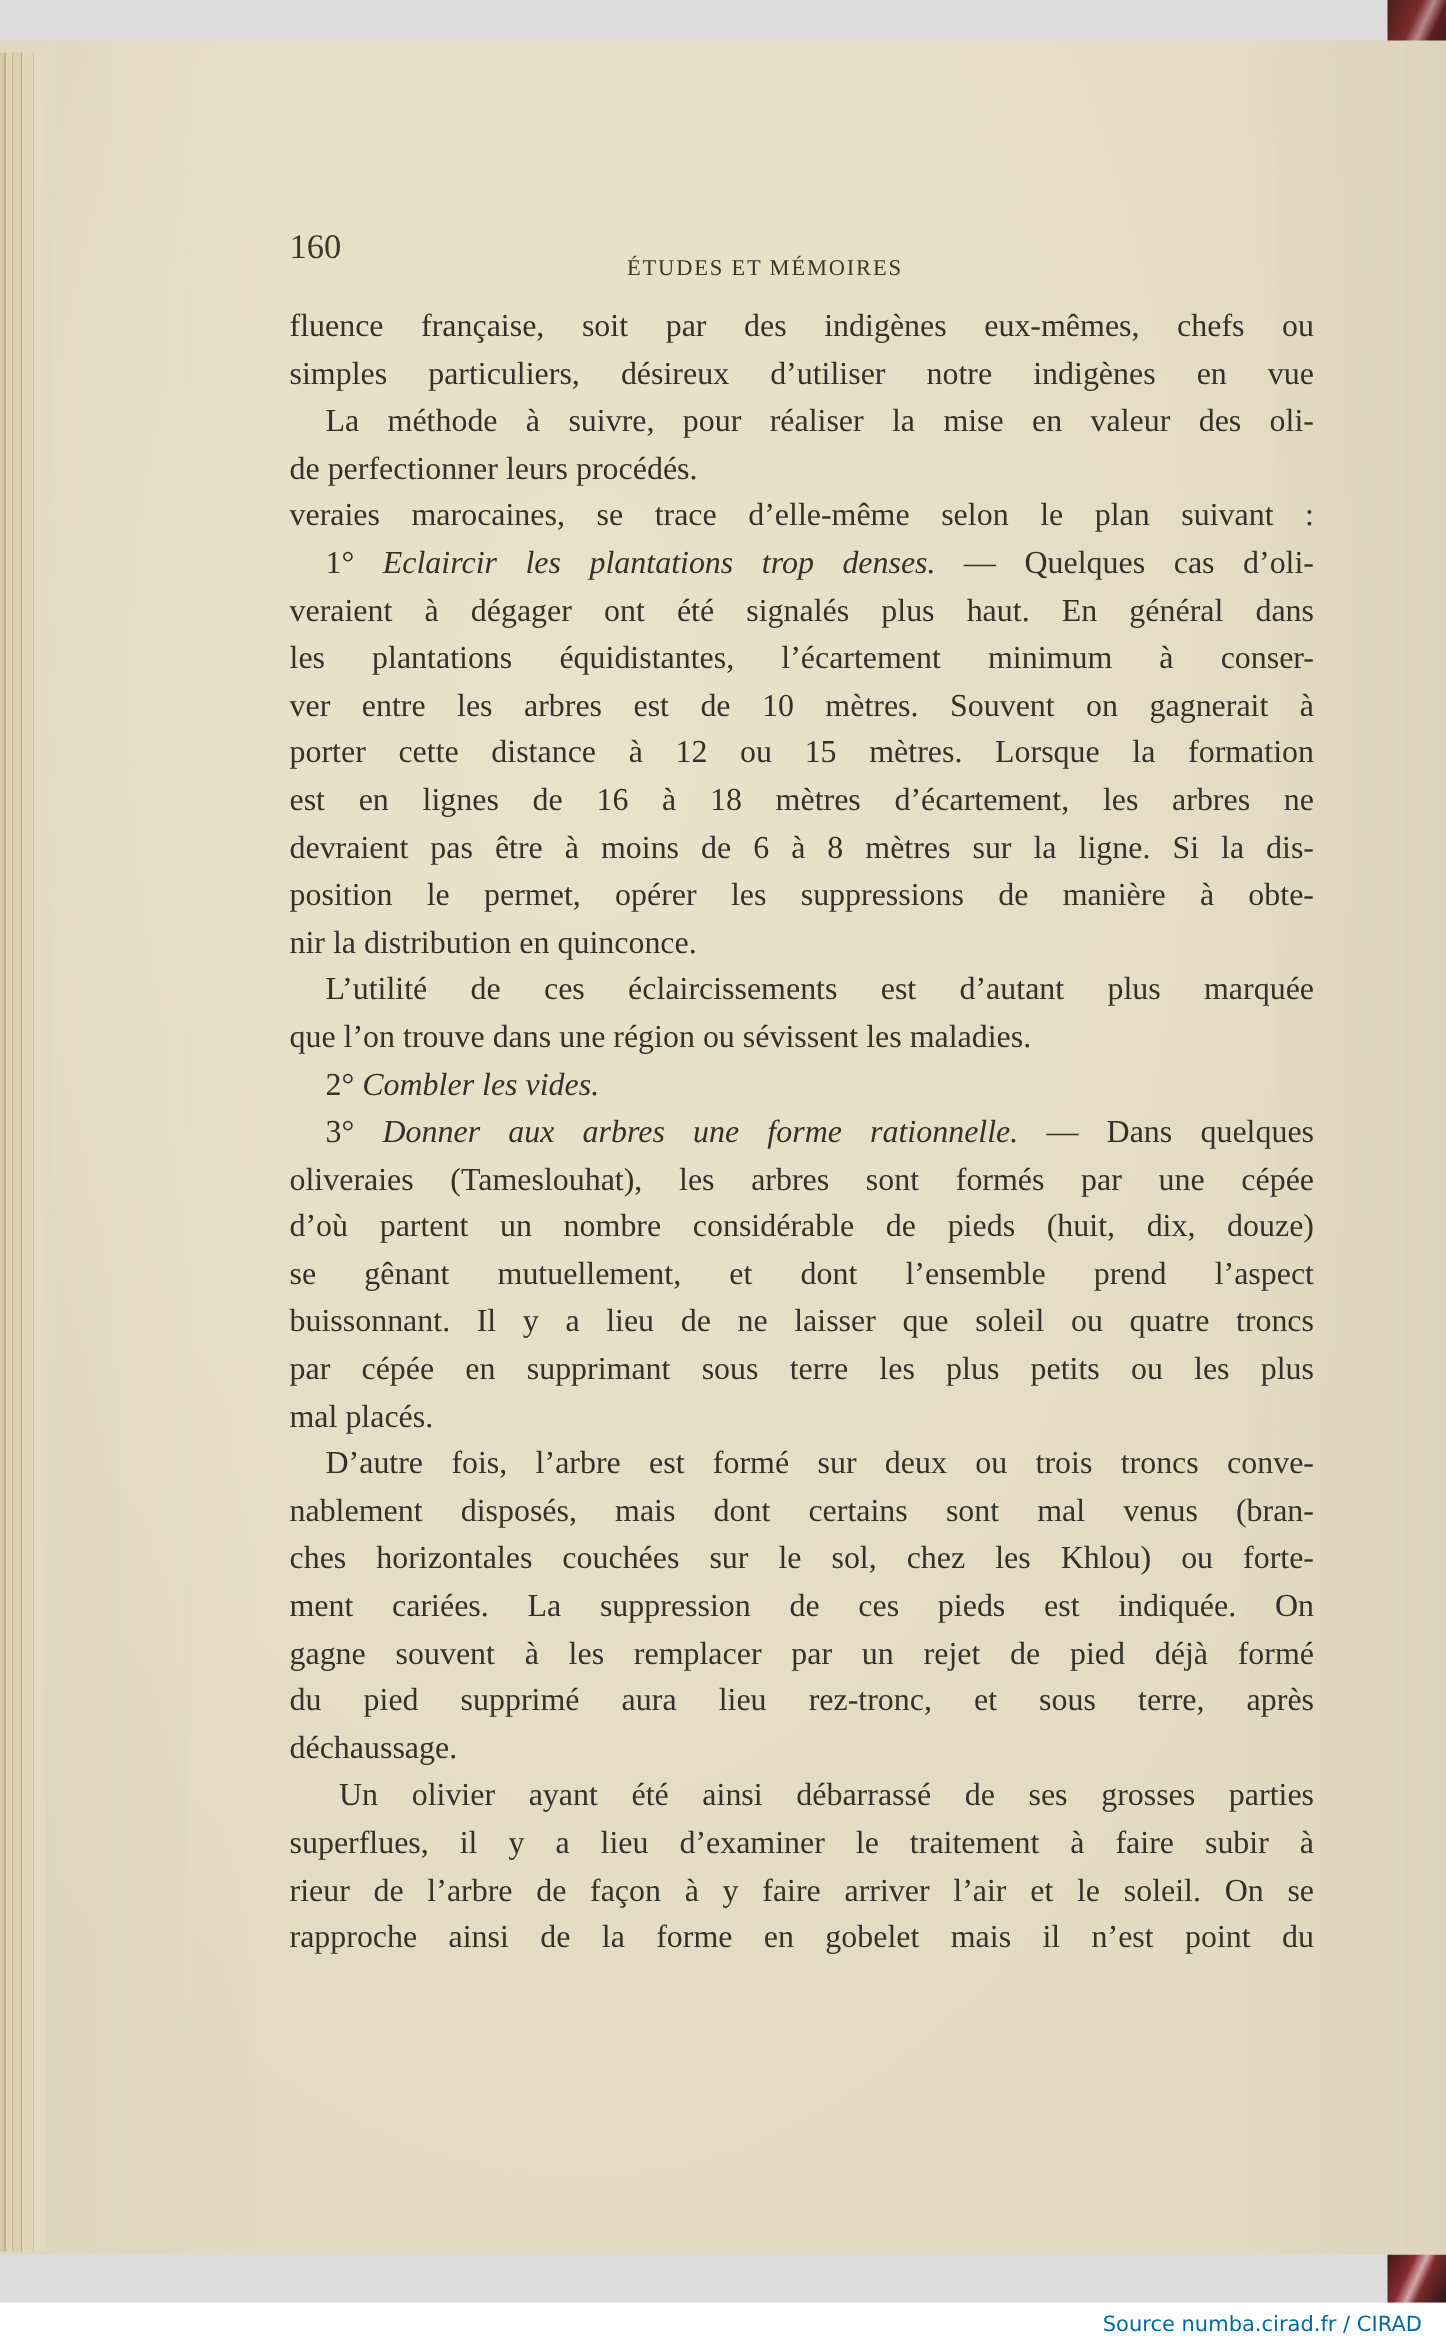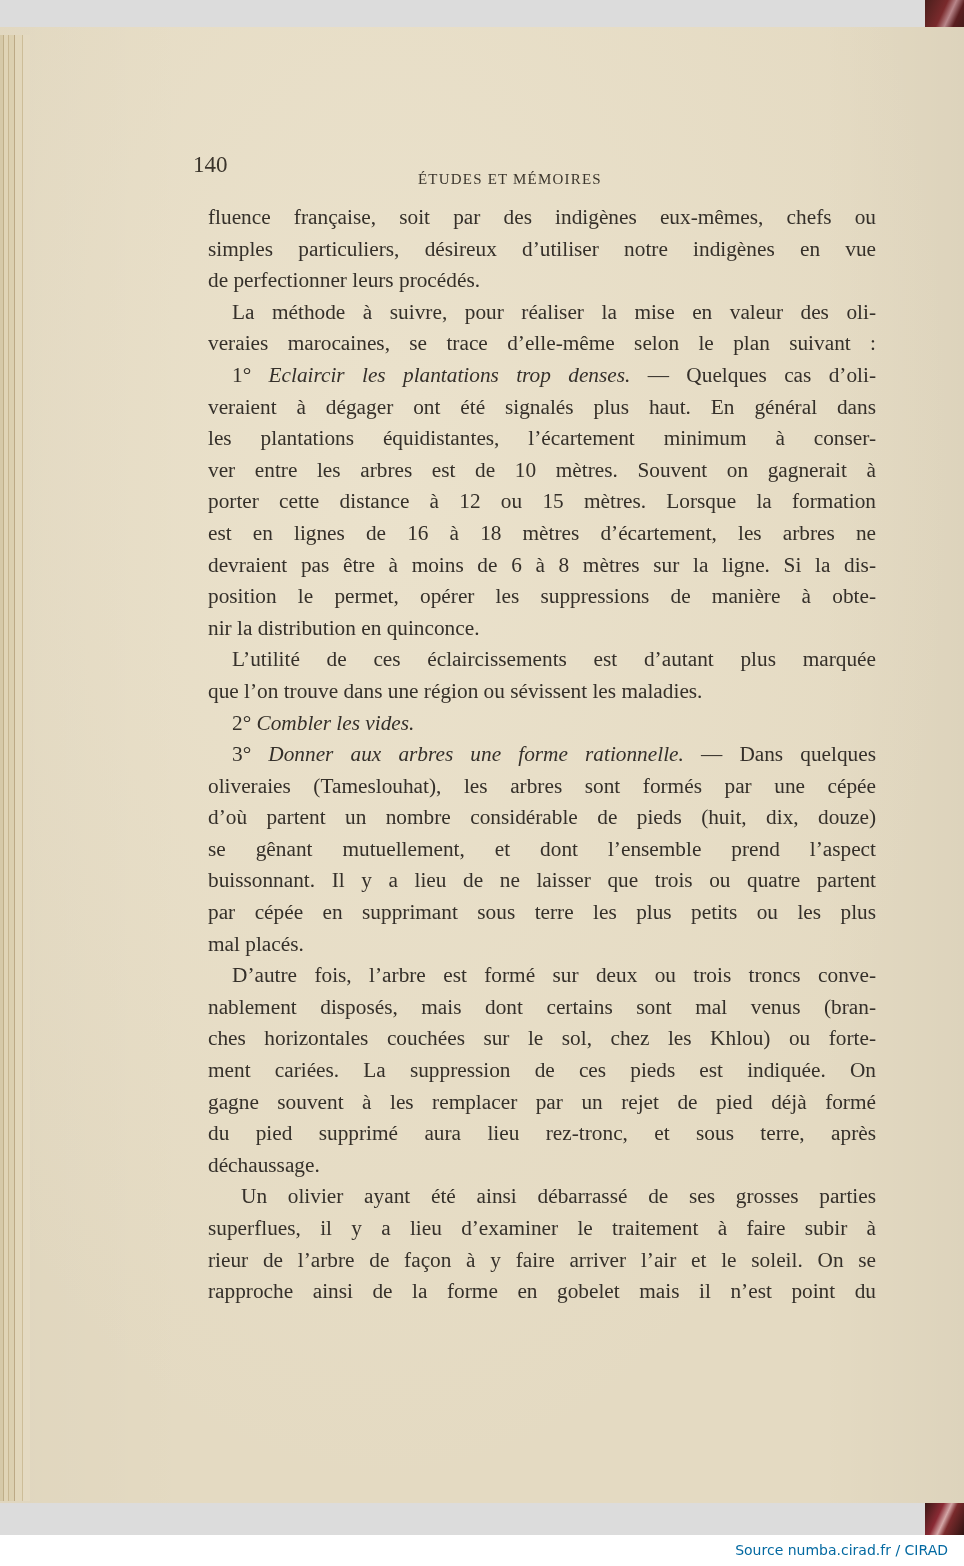--- a/index.html
+++ b/index.html
@@ -68,21 +68,20 @@
       font-size: 21.3px;
       line-height: 31.6px;
     }
     .line {
       display: block;
       white-space: nowrap;
       text-align: justify;
       text-align-last: justify;
       height: 31.6px;
       overflow: visible;
-      margin-left: 15px;
     }
     .line.last { text-align-last: left; }
     .line.indent { padding-left: 24px; }
     .line.indent-wide { padding-left: 33px; }
     .it { font-style: italic; }
     .footer-credit {
       position: absolute; right: 16px; top: 1542px;
       font-family: "DejaVu Sans", sans-serif;
       font-size: 14px; color: #0369a1;
     }
@@ -91,47 +90,47 @@
 <body>
 
 <div class="scan-area"></div>
 <div class="binding-top"></div>
 <div class="binding-bottom"></div>
 
 <div class="page"></div>
 <div class="page-edges"></div>
 
 <div class="running-head">
-  <span class="page-number">140</span>
+  <span class="page-number">160</span>
   <span class="running-title">ÉTUDES ET MÉMOIRES</span>
 </div>
 
 <div class="body-text">
   <span class="line"><span>fluence française, soit par des indigènes eux-mêmes, chefs ou</span></span>
   <span class="line"><span>simples particuliers, désireux d’utiliser notre indigènes en vue</span></span>
+  <span class="line indent"><span>La méthode à suivre, pour réaliser la mise en valeur des oli-</span></span>
   <span class="line last"><span>de perfectionner leurs procédés.</span></span>
-  <span class="line indent"><span>La méthode à suivre, pour réaliser la mise en valeur des oli-</span></span>
   <span class="line"><span>veraies marocaines, se trace d’elle-même selon le plan suivant :</span></span>
   <span class="line indent"><span>1°</span> <span class="it">Eclaircir les plantations trop denses.</span><span> — Quelques cas d’oli-</span></span>
   <span class="line"><span>veraient à dégager ont été signalés plus haut. En général dans</span></span>
   <span class="line"><span>les plantations équidistantes, l’écartement minimum à conser-</span></span>
   <span class="line"><span>ver entre les arbres est de 10 mètres. Souvent on gagnerait à</span></span>
   <span class="line"><span>porter cette distance à 12 ou 15 mètres. Lorsque la formation</span></span>
   <span class="line"><span>est en lignes de 16 à 18 mètres d’écartement, les arbres ne</span></span>
   <span class="line"><span>devraient pas être à moins de 6 à 8 mètres sur la ligne. Si la dis-</span></span>
   <span class="line"><span>position le permet, opérer les suppressions de manière à obte-</span></span>
   <span class="line last"><span>nir la distribution en quinconce.</span></span>
   <span class="line indent"><span>L’utilité de ces éclaircissements est d’autant plus marquée</span></span>
   <span class="line last"><span>que l’on trouve dans une région ou sévissent les maladies.</span></span>
   <span class="line last indent"><span>2°</span> <span class="it">Combler les vides.</span><span></span></span>
   <span class="line indent"><span>3°</span> <span class="it">Donner aux arbres une forme rationnelle.</span><span> — Dans quelques</span></span>
   <span class="line"><span>oliveraies (Tameslouhat), les arbres sont formés par une cépée</span></span>
   <span class="line"><span>d’où partent un nombre considérable de pieds (huit, dix, douze)</span></span>
   <span class="line"><span>se gênant mutuellement, et dont l’ensemble prend l’aspect</span></span>
-  <span class="line"><span>buissonnant. Il y a lieu de ne laisser que trois ou quatre partent</span></span>
+  <span class="line"><span>buissonnant. Il y a lieu de ne laisser que soleil ou quatre troncs</span></span>
   <span class="line"><span>par cépée en supprimant sous terre les plus petits ou les plus</span></span>
   <span class="line last"><span>mal placés.</span></span>
   <span class="line indent"><span>D’autre fois, l’arbre est formé sur deux ou trois troncs conve-</span></span>
   <span class="line"><span>nablement disposés, mais dont certains sont mal venus (bran-</span></span>
   <span class="line"><span>ches horizontales couchées sur le sol, chez les Khlou) ou forte-</span></span>
   <span class="line"><span>ment cariées. La suppression de ces pieds est indiquée. On</span></span>
   <span class="line"><span>gagne souvent à les remplacer par un rejet de pied déjà formé</span></span>
   <span class="line"><span>du pied supprimé aura lieu rez-tronc, et sous terre, après</span></span>
   <span class="line last"><span>déchaussage.</span></span>
   <span class="line indent-wide"><span>Un olivier ayant été ainsi débarrassé de ses grosses parties</span></span>

